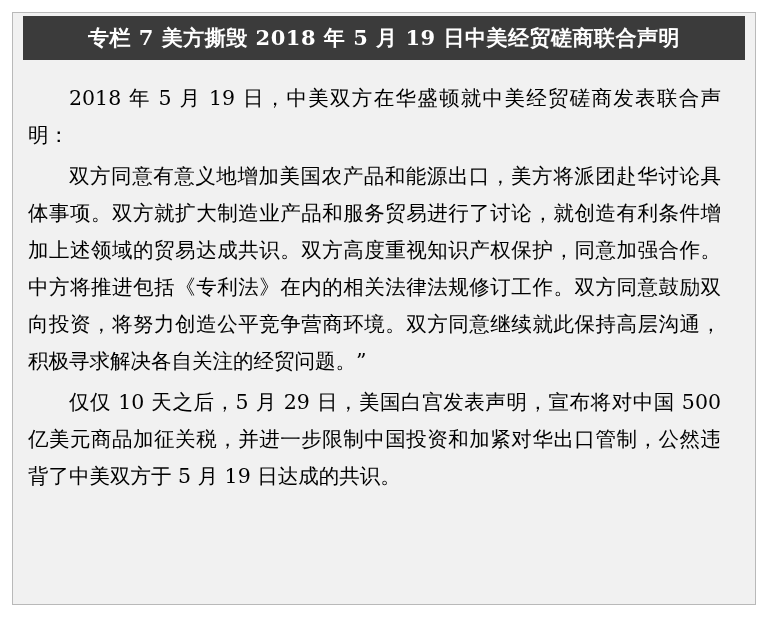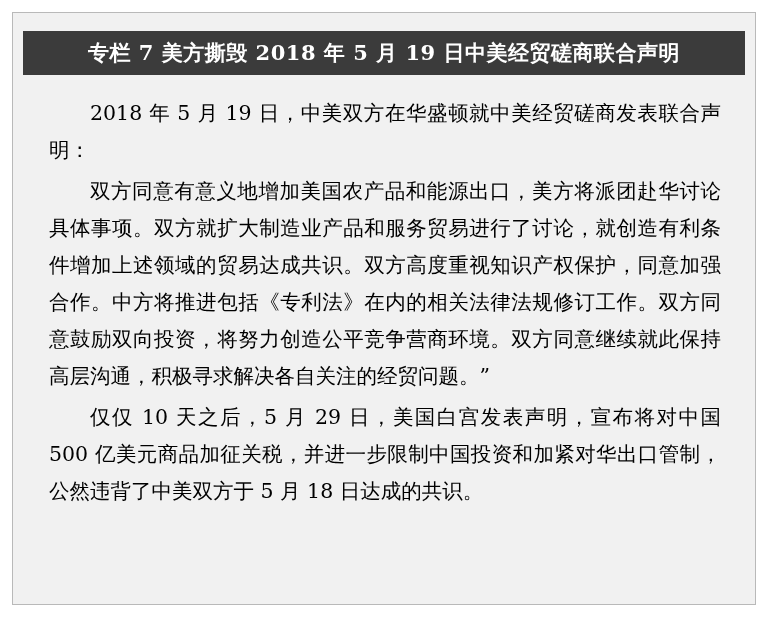--- a/index.html
+++ b/index.html
@@ -26,39 +26,39 @@
     top: 12px;
     width: 744px;
     height: 593px;
     box-sizing: border-box;
     border: 1px solid #b9b9b9;
     background: #f1f1f1;
     display: flex;
     flex-direction: column;
   }
   .title-bar {
-    margin: 18px 10px 0 10px;
+    margin: 3px 10px 0 10px;
     height: 44px;
     background: #3b3b3b;
     color: #ffffff;
     display: flex;
     align-items: center;
     justify-content: center;
     box-sizing: border-box;
   }
   .title-text {
     font-family: "DejaVu Serif", "Liberation Serif", serif;
     font-weight: bold;
     font-size: 21px;
     letter-spacing: 0.5px;
     white-space: nowrap;
   }
   .body-area {
     flex: 1;
-    padding: 20px 34px 10px 36px;
+    padding: 20px 34px 10px 15px;
     box-sizing: border-box;
   }
   p.para {
     margin: 0 0 4px 0;
     font-size: 20.5px;
     line-height: 37px;
     text-indent: 2em;
     text-align: justify;
     text-justify: inter-ideograph;
     color: #000000;
@@ -71,17 +71,17 @@
 <div class="page">
   <div class="box">
 
     <div class="title-bar">
       <span class="title-text">专栏 7    美方撕毁 2018 年 5 月 19 日中美经贸磋商联合声明</span>
     </div>
 
     <div class="body-area">
       <p class="para">2018 年 5 月 19 日，中美双方在华盛顿就中美经贸磋商发表联合声明：</p>
       <p class="para">双方同意有意义地增加美国农产品和能源出口，美方将派团赴华讨论具体事项。双方就扩大制造业产品和服务贸易进行了讨论，就创造有利条件增加上述领域的贸易达成共识。双方高度重视知识产权保护，同意加强合作。中方将推进包括《专利法》在内的相关法律法规修订工作。双方同意鼓励双向投资，将努力创造公平竞争营商环境。双方同意继续就此保持高层沟通，积极寻求解决各自关注的经贸问题。”</p>
-      <p class="para">仅仅 10 天之后，5 月 29 日，美国白宫发表声明，宣布将对中国 500 亿美元商品加征关税，并进一步限制中国投资和加紧对华出口管制，公然违背了中美双方于 5 月 18 日达成的共识。</p>
+      <p class="para">仅仅 10 天之后，5 月 29 日，美国白宫发表声明，宣布将对中国 500 亿美元商品加征关税，并进一步限制中国投资和加紧对华出口管制，公然违背了中美双方于 5 月 19 日达成的共识。</p>
     </div>
 
   </div>
 </div>
 
 </body></html>

